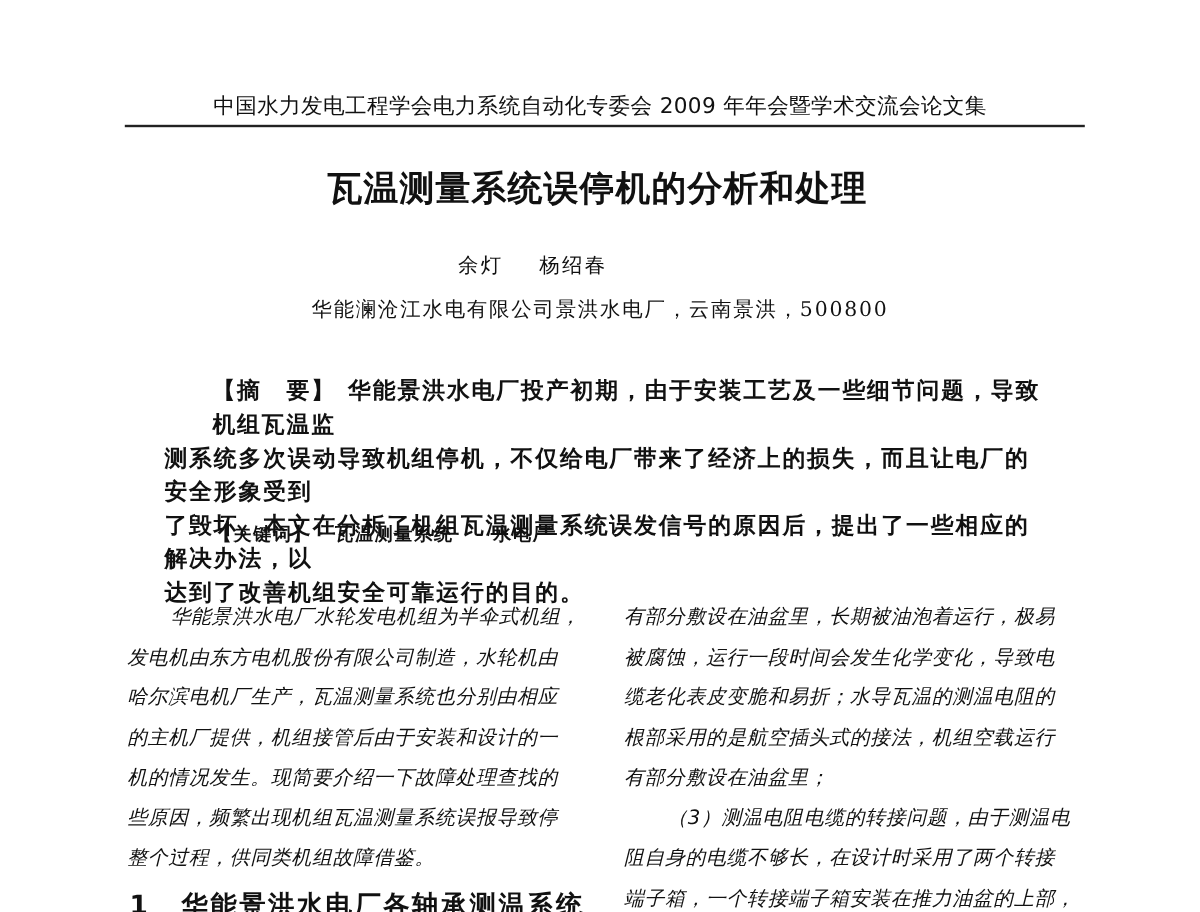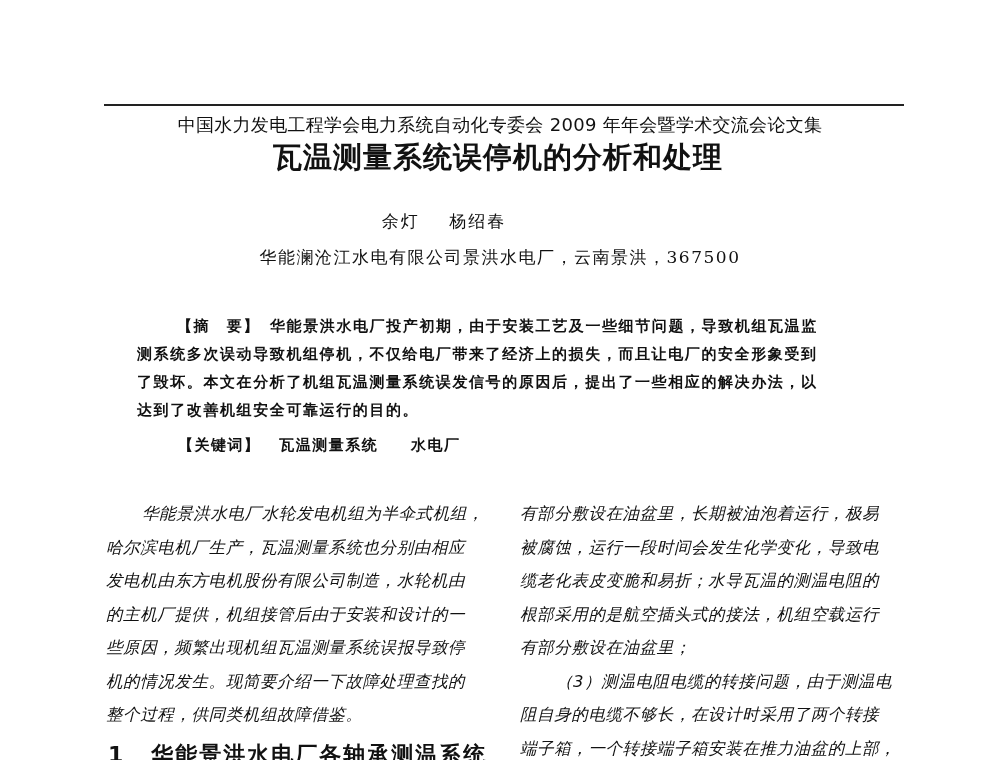--- a/index.html
+++ b/index.html
@@ -5,41 +5,40 @@
   html, body { margin:0; padding:0; }
   body {
     width:1000px; height:760px; overflow:hidden; background:#ffffff; color:#111;
     font-family: "DejaVu Serif", "Liberation Serif", serif;
     position:relative;
   }
   .running-header {
     position:absolute; left:0; width:1000px; top:76px; text-align:center;
     font-size:18px; letter-spacing:0.3px; color:#111;
     font-family: "DejaVu Sans", "Liberation Sans", sans-serif;
-    margin-top: 37px;
   }
   .header-rule {
     position:absolute; left:104px; top:104px; width:800px; height:2px; background:#222;
   }
   .title {
     position:absolute; left:0; width:996px; top:138px; text-align:center;
     font-size:29px; font-weight:bold; letter-spacing:1px;
     font-family: "DejaVu Serif", "Liberation Serif", serif;
   }
   .authors {
     position:absolute; left:0; width:888px; top:210px; text-align:center;
     font-size:17px; letter-spacing:2px;
   }
   .affiliation {
     position:absolute; left:0; width:1000px; top:246px; text-align:center;
     font-size:17px; letter-spacing:1.5px;
   }
   .abstract {
     position:absolute; left:137px; width:740px; top:312px;
-    font-size:15px; line-height:28px; letter-spacing:1.6px; font-weight:bold;
+    font-size:19px; line-height:28px; letter-spacing:1.6px; font-weight:bold;
   }
   .abstract .indent { padding-left:40px; }
   .abstract-label { font-weight:bold; margin-right:10px; }
   .keywords {
     position:absolute; left:178px; top:436px; font-size:15px; letter-spacing:1.5px; font-weight:bold;
   }
   .keywords .kw-label { margin-right:12px; }
   .keywords .kw { margin-right:26px; font-weight:bold; }
   .col {
     position:absolute; top:497px; width:390px;
@@ -63,42 +62,42 @@
 <div class="running-header">中国水力发电工程学会电力系统自动化专委会 2009 年年会暨学术交流会论文集</div>
 <div class="header-rule"></div>
 
 <div class="title">瓦温测量系统误停机的分析和处理</div>
 
 <div class="authors">
   <span>余灯</span>&nbsp;&nbsp;&nbsp;
   <span>杨绍春</span>
 </div>
 
-<div class="affiliation">华能澜沧江水电有限公司景洪水电厂，云南景洪，367500</div>
+<div class="affiliation">华能澜沧江水电有限公司景洪水电厂，云南景洪，500800</div>
 
 <div class="abstract">
   <div class="indent"><span class="abstract-label">【摘　要】</span><span>华能景洪水电厂投产初期，由于安装工艺及一些细节问题，导致机组瓦温监</span></div>
   <div>测系统多次误动导致机组停机，不仅给电厂带来了经济上的损失，而且让电厂的安全形象受到</div>
   <div>了毁坏。本文在分析了机组瓦温测量系统误发信号的原因后，提出了一些相应的解决办法，以</div>
   <div>达到了改善机组安全可靠运行的目的。</div>
 </div>
 
 <div class="keywords">
   <span class="kw-label">【关键词】</span>
   <span class="kw">瓦温测量系统</span>
   <span class="kw">水电厂</span>
 </div>
 
 <div class="col col-left">
   <p class="para-indent">华能景洪水电厂水轮发电机组为半伞式机组，</p>
+  <p>发电机由东方电机股份有限公司制造，水轮机由</p>
   <p>哈尔滨电机厂生产，瓦温测量系统也分别由相应</p>
-  <p>发电机由东方电机股份有限公司制造，水轮机由</p>
   <p>的主机厂提供，机组接管后由于安装和设计的一</p>
+  <p>机的情况发生。现简要介绍一下故障处理查找的</p>
   <p>些原因，频繁出现机组瓦温测量系统误报导致停</p>
-  <p>机的情况发生。现简要介绍一下故障处理查找的</p>
   <p>整个过程，供同类机组故障借鉴。</p>
 </div>
 
 <div class="section-heading">
   <span class="num">1</span><span>华能景洪水电厂各轴承测温系统</span>
 </div>
 
 <div class="col col-right">
   <p>有部分敷设在油盆里，长期被油泡着运行，极易</p>
   <p>被腐蚀，运行一段时间会发生化学变化，导致电</p>

